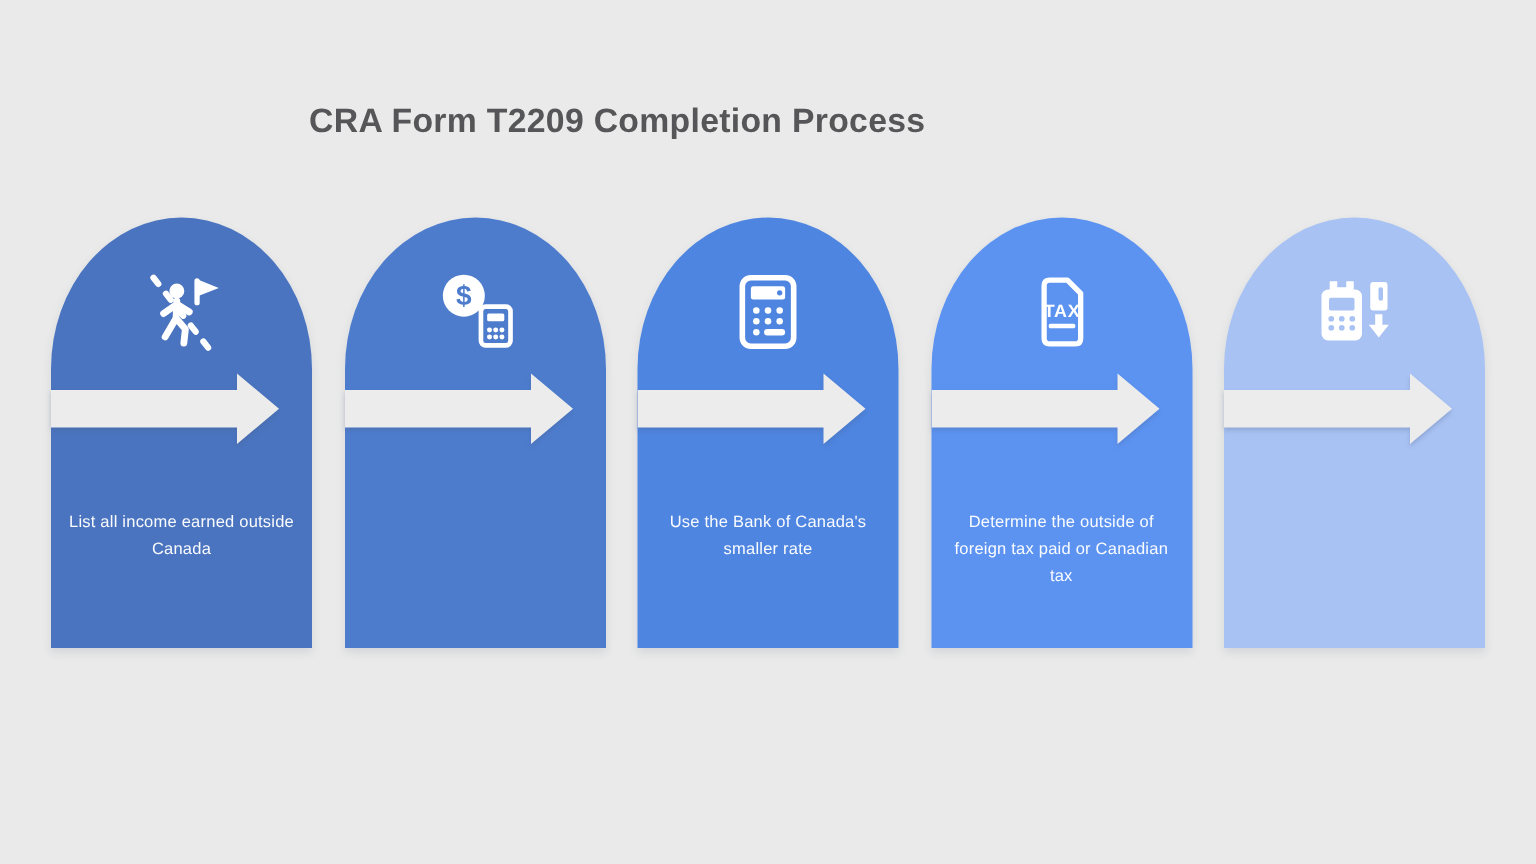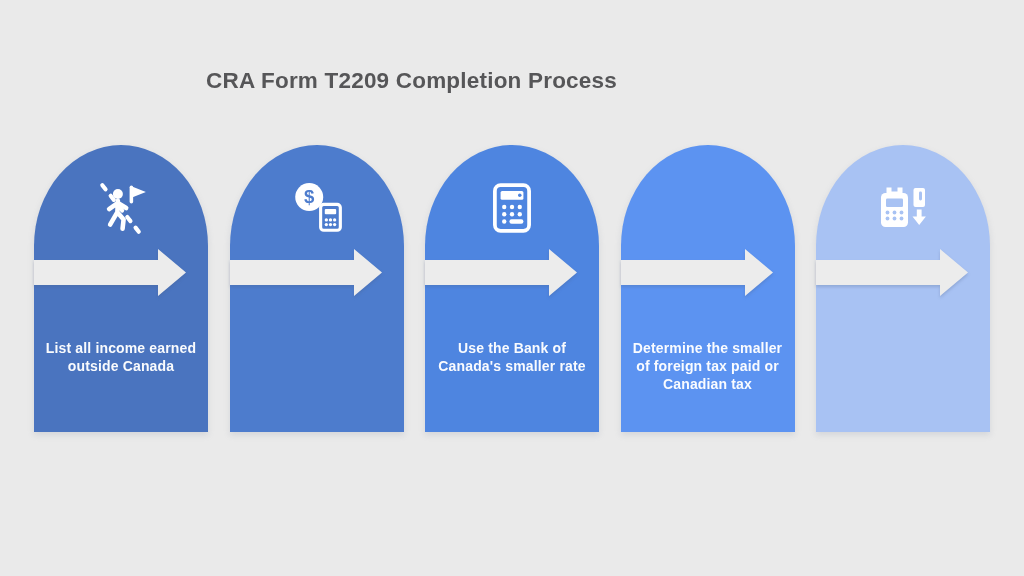--- a/index.html
+++ b/index.html
@@ -27,21 +27,21 @@
     position:absolute;top:35px;left:0;width:174px;height:56px;
     display:flex;align-items:center;justify-content:center;
   }
   .arrow{
     position:absolute;top:102px;left:0;width:174px;height:60px;
     filter:drop-shadow(0 2px 1.5px rgba(70,90,130,.25));
   }
   .label{
     position:absolute;top:194px;left:9px;right:9px;
     text-align:center;color:rgba(255,255,255,.97);
-    font-size:14px;font-weight:bold;line-height:18px;letter-spacing:.15px;
+    font-size:11px;font-weight:normal;line-height:18px;letter-spacing:.15px;
   }
   svg{display:block;}
 </style>
 </head>
 <body>
 
 <div class="title">CRA Form T2209 Completion Process</div>
 
 <div class="steps">
 
@@ -97,24 +97,31 @@
         <rect x="24.5" y="37.9" width="13.5" height="4.2" rx="2.1" fill="#fff"></rect>
       </svg>
     </div>
     <svg class="arrow" viewBox="0 0 174 60">
       <polygon points="0,13 124,13 124,2 152,25.5 124,49 124,38 0,38" fill="#ececec"></polygon>
     </svg>
     <div class="label">Use the Bank of Canada's smaller rate</div>
   </div>
 
   <div class="card" style="--card-color: #5c93f1;">
+    <div class="icon-wrap">
+      <svg width="56" height="56" viewBox="0 0 54 54">
+        <path d="M19 6.5 h11.5 l8.5 8.5 v29 q0 3.5 -3.5 3.5 h-16.5 q-3.5 0 -3.5 -3.5 v-34 q0 -3.5 3.5 -3.5 Z" fill="none" stroke="#fff" stroke-width="3.4" stroke-linejoin="round"></path>
+        <text x="27" y="30.5" text-anchor="middle" font-size="11.5" font-weight="bold" letter-spacing="0.5" fill="#fff">TAX</text>
+        <rect x="18.5" y="34.5" width="17" height="3" rx="1" fill="#fff"></rect>
+      </svg>
+    </div>
     <svg class="arrow" viewBox="0 0 174 60">
       <polygon points="0,13 124,13 124,2 152,25.5 124,49 124,38 0,38" fill="#ececec"></polygon>
     </svg>
-    <div class="label">Determine the smaller of foreign tax paid or Canadian tax</div>
+    <div class="label">Determine the outside of foreign tax paid or Canadian tax</div>
   </div>
 
   <div class="card" style="--card-color: #a8c2f3;">
     <div class="icon-wrap">
       <svg width="58" height="56" viewBox="0 0 58 54">
         <path d="M12.5 13 v-6.5 h5 v4 h6 v-4 h5 V13 Z" fill="#fff"></path>
         <rect x="7" y="12" width="27" height="34" rx="4.5" fill="#fff"></rect>
         <rect x="12" y="17.5" width="17" height="8.5" rx="1.2" fill="var(--card-color)"></rect>
         <circle cx="13.5" cy="31.5" r="1.9" fill="var(--card-color)"></circle>
           <circle cx="20.5" cy="31.5" r="1.9" fill="var(--card-color)"></circle>

